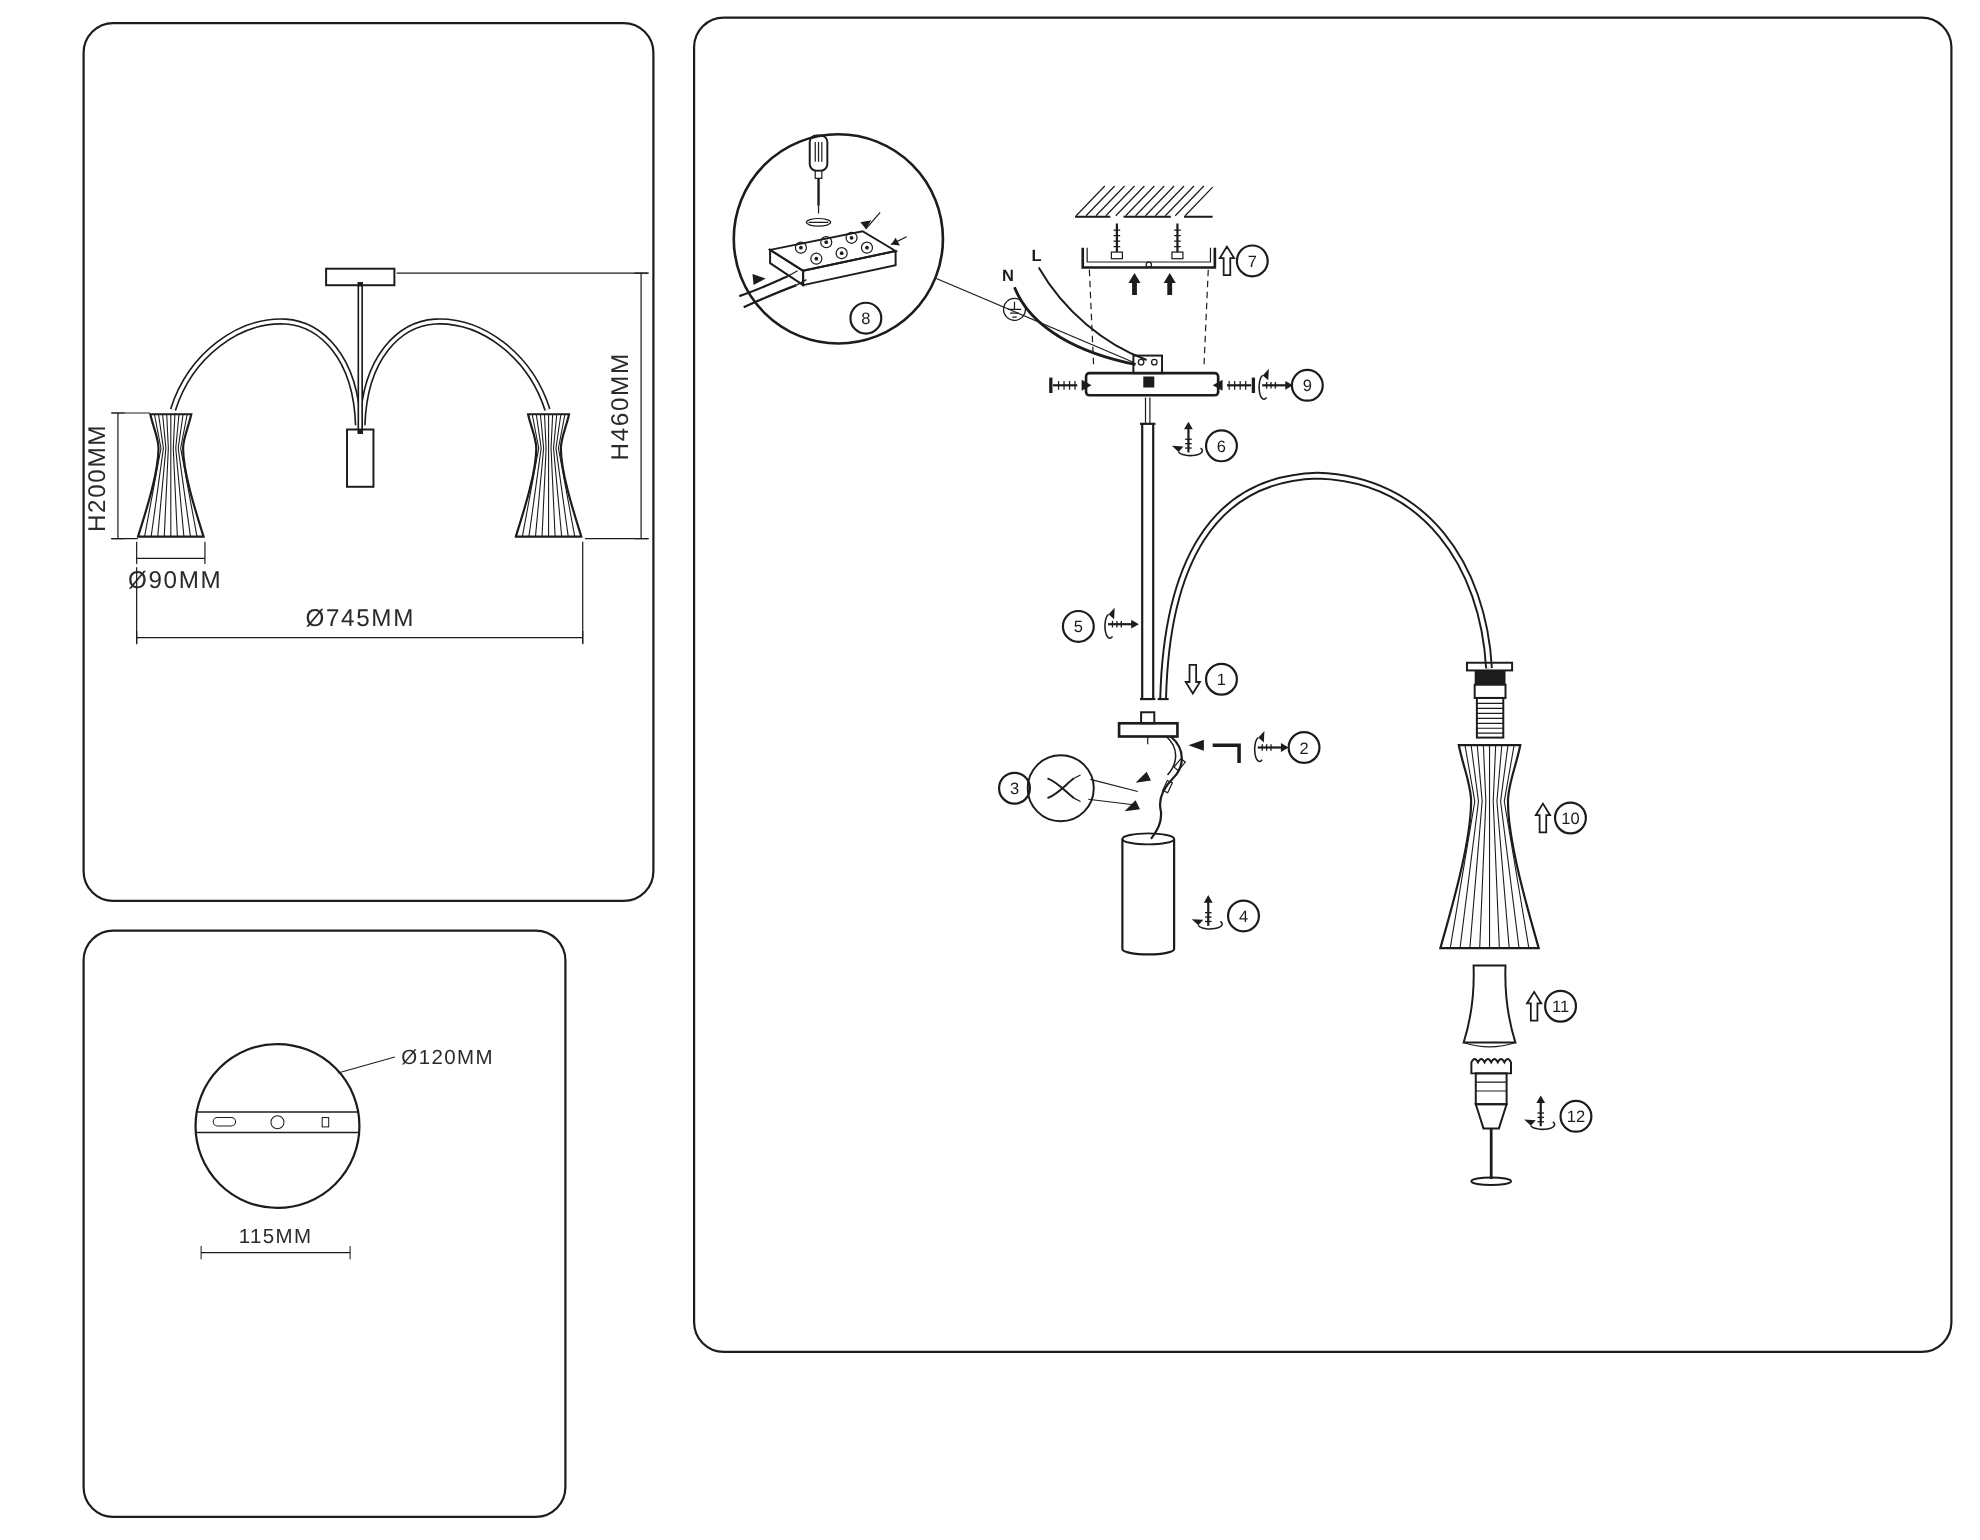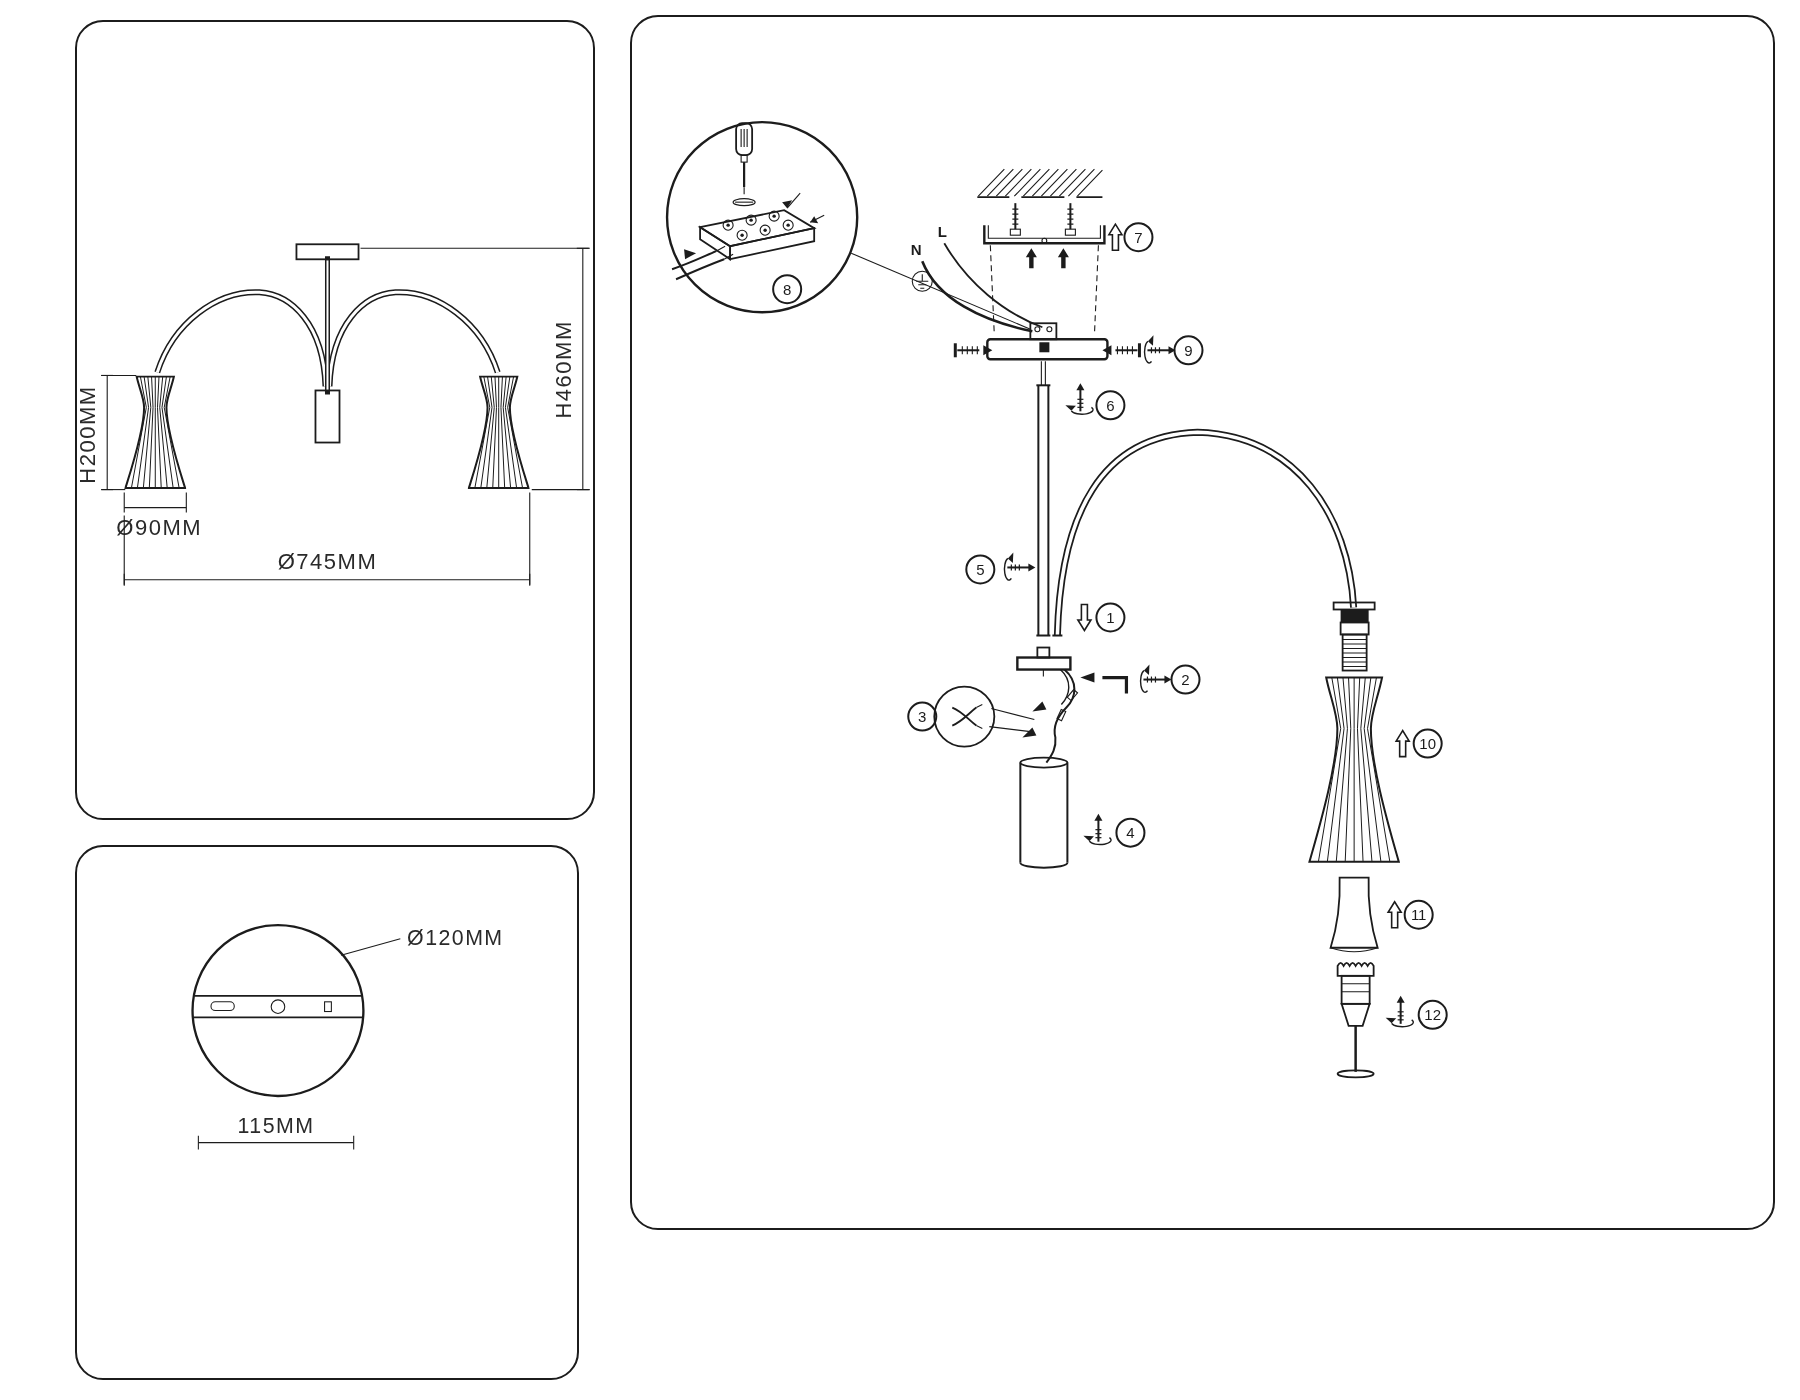--- a/index.html
+++ b/index.html
@@ -5,21 +5,21 @@
   * { margin:0; padding:0; box-sizing:border-box; }
   html,body { background:#ffffff; }
   .sheet {
     position:relative; width:1800px; height:1400px; background:#fff;
     font-family:"Liberation Sans", sans-serif;
   }
   .panel {
     position:absolute; border:2.5px solid #1c1c1c; border-radius:28px; background:#fff;
   }
   .panel-lamp     { left:75px;  top:20px;  width:520px;  height:800px; }
-  .panel-base     { left:75px;  top:845px; width:504px;  height:535px; }
+  .panel-base     { left:75px;  top:845px; width:440px;  height:535px; }
   .panel-assembly { left:630px; top:15px;  width:1145px; height:1215px; }
   .panel svg { display:block; width:100%; height:100%; }
   .dim-label  { font-size:22px; letter-spacing:1.5px; fill:#2a2a2a; }
   .badge-num  { font-size:15px; fill:#1c1c1c; text-anchor:middle; }
   .wire-label { font-size:15px; font-weight:bold; fill:#1c1c1c; text-anchor:middle; }
   .ink   { stroke:#1c1c1c; fill:none; }
   .thin  { stroke-width:1.1; }
   .med   { stroke-width:1.8; }
   .thick { stroke-width:2.4; }
 </style>

